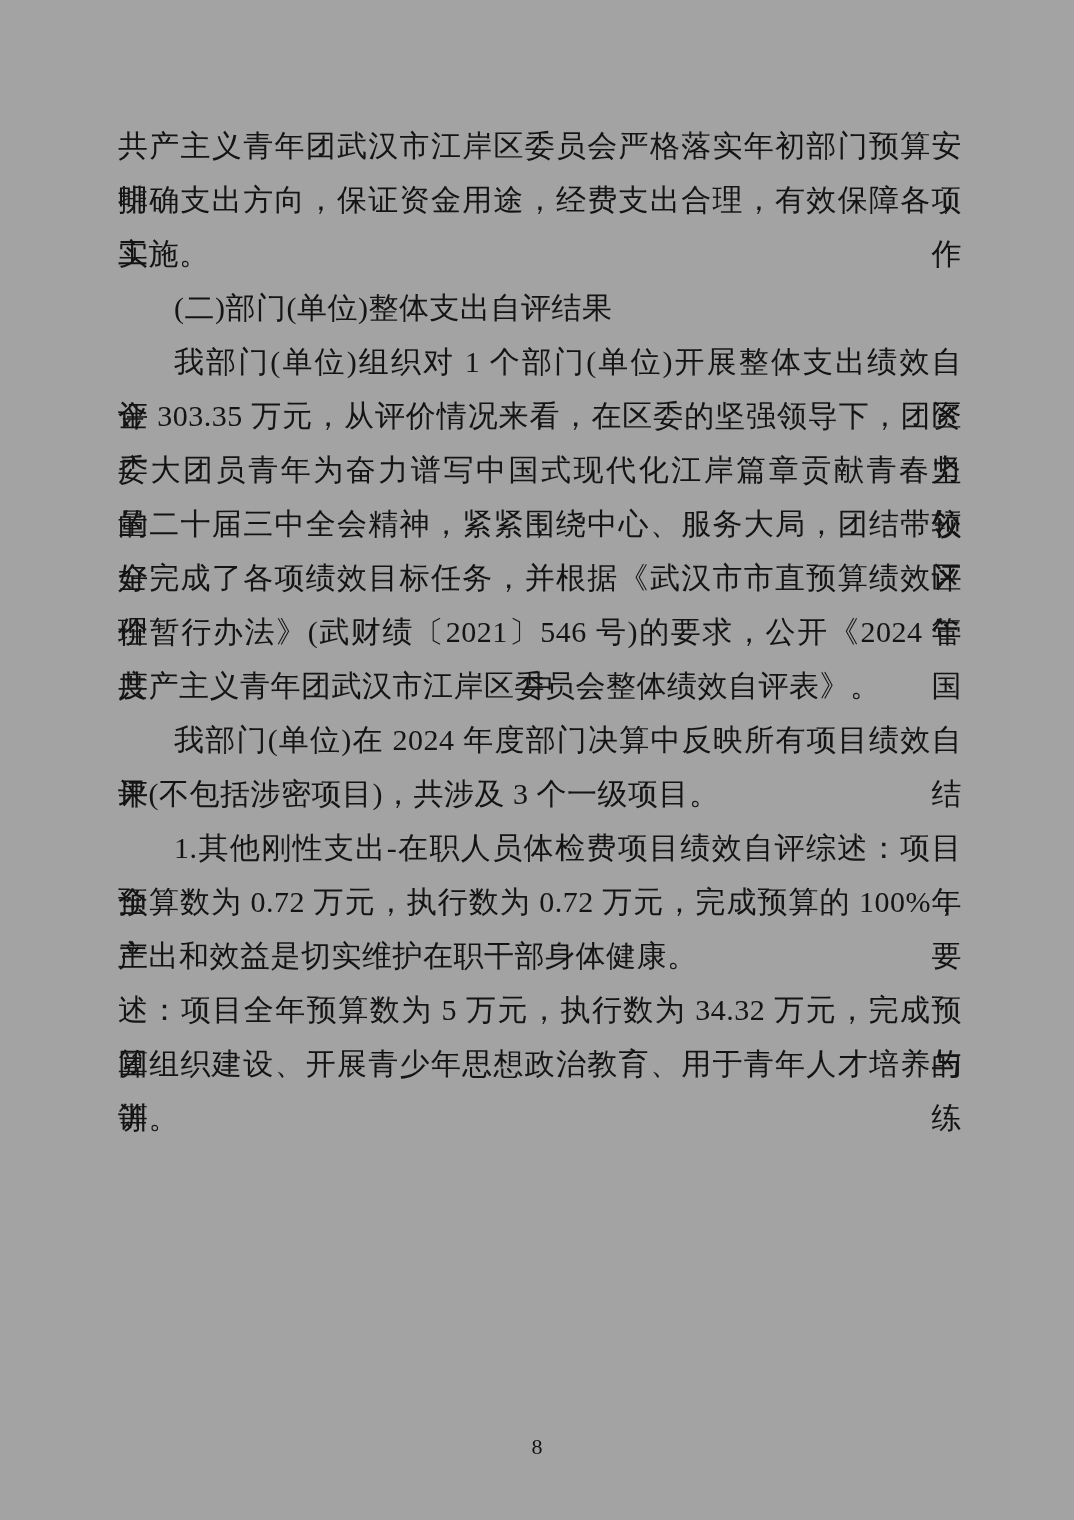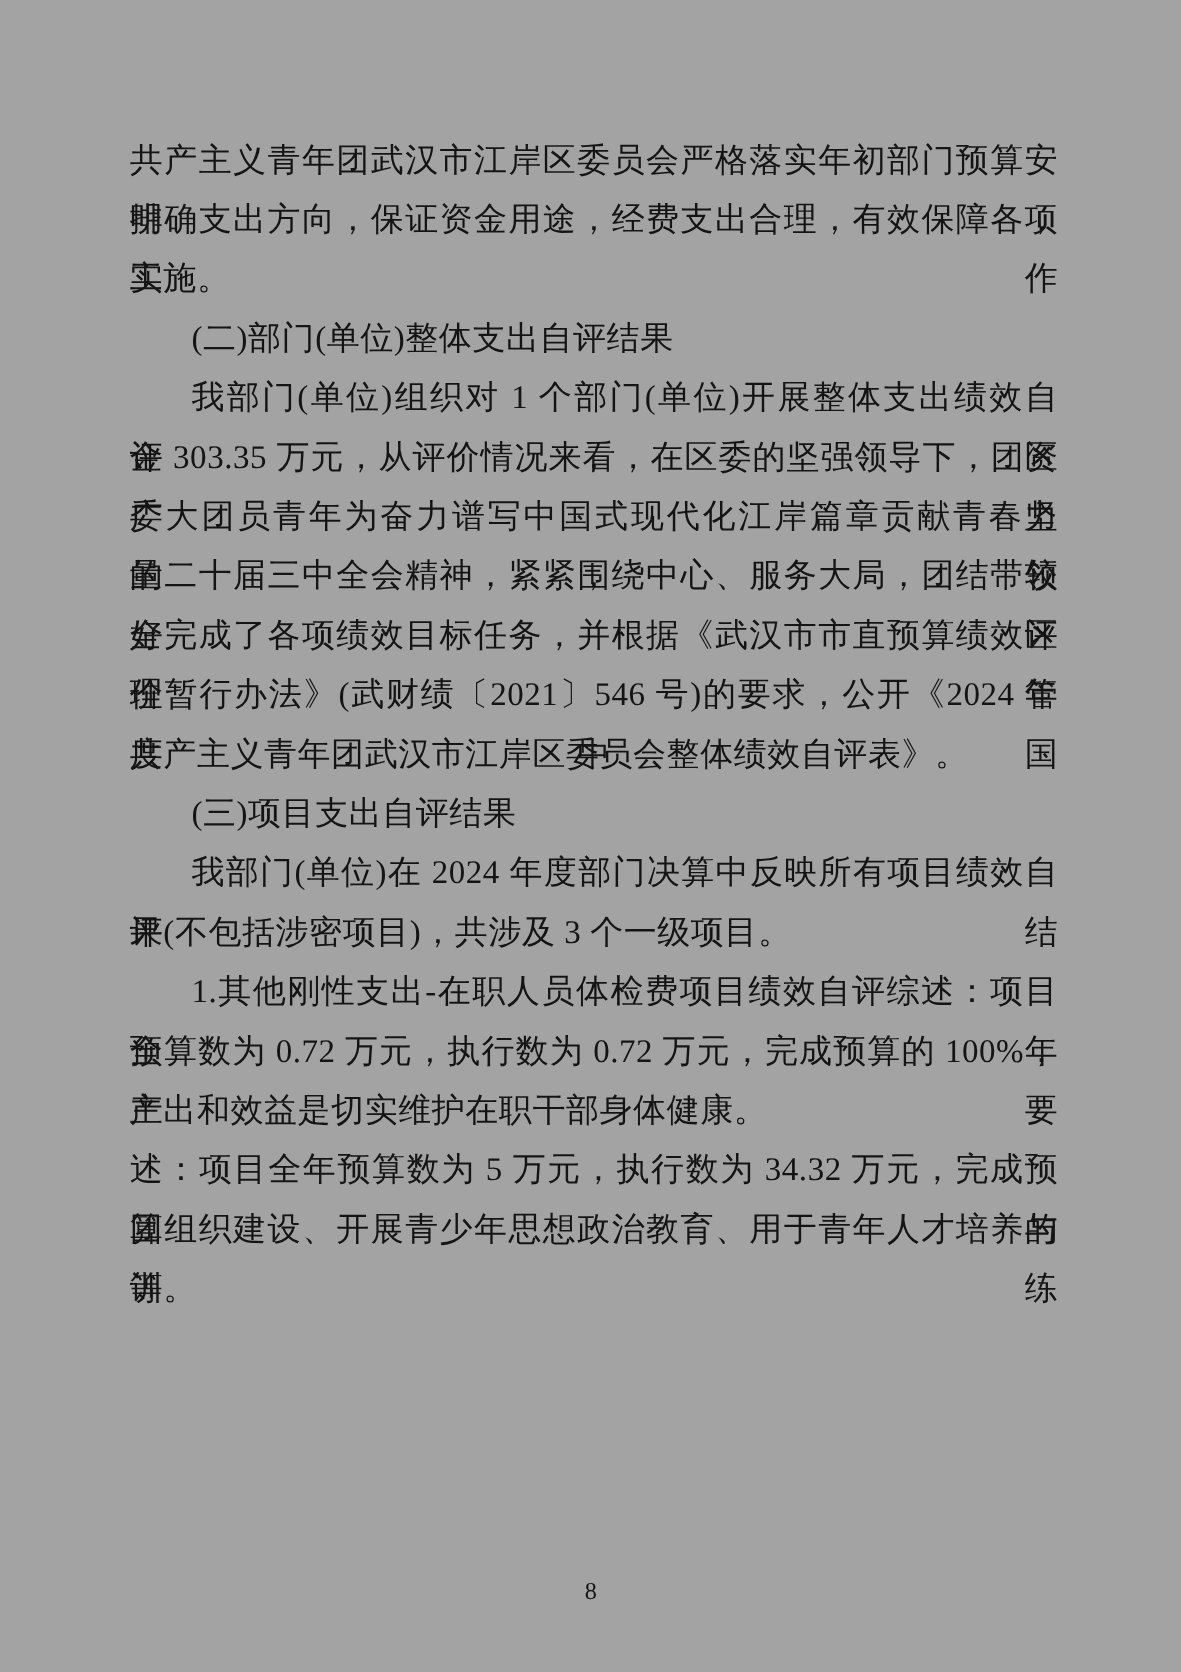--- a/index.html
+++ b/index.html
@@ -65,21 +65,20 @@
     <p class="line fill">明确支出方向，保证资金用途，经费支出合理，有效保障各项工作</p>
     <p class="line">实施。</p>
     <p class="line indent">(二)部门(单位)整体支出自评结果</p>
     <p class="line fill indent">我部门(单位)组织对 1 个部门(单位)开展整体支出绩效自评，资</p>
     <p class="line fill">金 303.35 万元，从评价情况来看，在区委的坚强领导下，团区委坚</p>
     <p class="line fill">广大团员青年为奋力谱写中国式现代化江岸篇章贡献青春力量，较</p>
     <p class="line fill">的二十届三中全会精神，紧紧围绕中心、服务大局，团结带领全区</p>
     <p class="line fill">好完成了各项绩效目标任务，并根据《武汉市市直预算绩效评价管</p>
     <p class="line fill">理暂行办法》(武财绩〔2021〕546 号)的要求，公开《2024 年度中国</p>
     <p class="line">共产主义青年团武汉市江岸区委员会整体绩效自评表》。</p>
-    <p class="line indent">(三)项目支出自评结果</p>
     <p class="line fill indent">我部门(单位)在 2024 年度部门决算中反映所有项目绩效自评结</p>
     <p class="line">果(不包括涉密项目)，共涉及 3 个一级项目。</p>
     <p class="line fill indent">1.其他刚性支出-在职人员体检费项目绩效自评综述：项目全年</p>
     <p class="line fill">预算数为 0.72 万元，执行数为 0.72 万元，完成预算的 100%，主要</p>
     <p class="line">产出和效益是切实维护在职干部身体健康。</p>
     <p class="line fill">述：项目全年预算数为 5 万元，执行数为 34.32 万元，完成预算的</p>
     <p class="line fill">团组织建设、开展青少年思想政治教育、用于青年人才培养与训练</p>
     <p class="line">等。</p>
   </div>
   <div class="footer">

